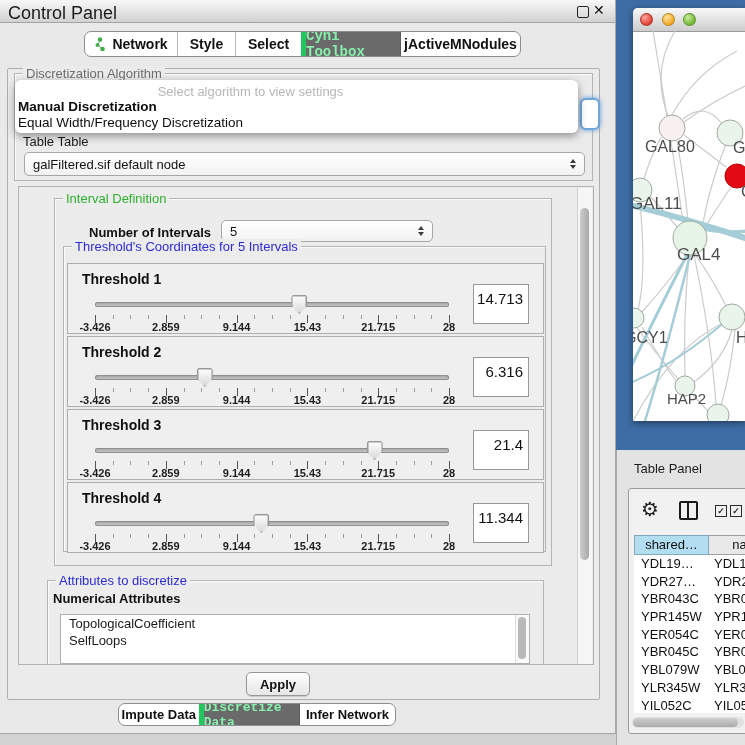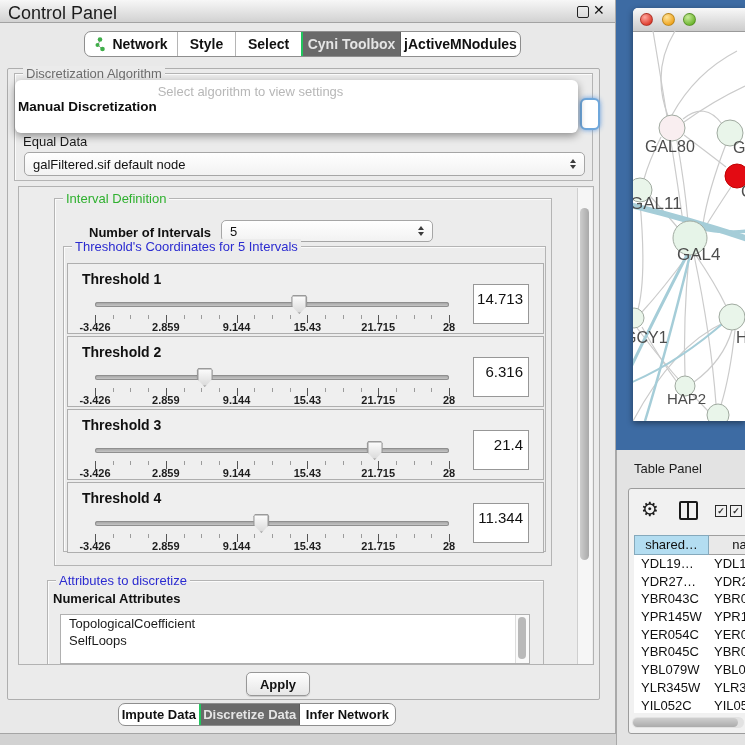--- a/index.html
+++ b/index.html
@@ -10,21 +10,21 @@
   .cp-titlebar{position:absolute;left:0;top:0;width:100%;height:22px;
                background:linear-gradient(#f7f7f7,#d2d2d2);border-bottom:1px solid #a3a3a3;}
   .cp-title{position:absolute;left:8px;top:3px;font-size:18px;color:#1c1c1c;}
   .float-ico{position:absolute;left:577px;top:6px;width:10px;height:10px;border:1.6px solid #222;border-radius:2px;background:transparent;}
   .close-ico{position:absolute;left:593px;top:2px;font-size:14px;font-weight:bold;color:#111;font-family:"DejaVu Sans",sans-serif;}
   
   .tabstrip{position:absolute;display:flex;background:#fff;border:1px solid #8e8e8e;border-radius:7px;overflow:hidden;box-sizing:border-box;}
   .tabs-top{left:84px;top:31px;width:437px;height:26px;}
   .tab{display:flex;align-items:center;justify-content:center;font-size:14px;font-weight:600;color:#111;box-sizing:border-box;}
   .tab.sep{border-left:1px solid #b5b5b5;}
-  .tab.dark{background:#6a6a6a;color:#e5e5e5;border-left:2px solid #22c55e;border-right:1px solid #5c5c5c;}
+  .tab.dark{background:#6a6a6a;color:#86efac;border-left:5px solid #22c55e;border-right:1px solid #5c5c5c;font-family:Liberation Mono, monospace;}
   .neticon{margin-right:6px;}
   
   .outer{position:absolute;left:7px;top:68px;width:593px;height:632px;background:#ebebeb;
          border:1px solid #aeaeae;border-radius:2px;box-sizing:border-box;}
   .group{position:absolute;border:1px solid #b4b4b4;box-shadow:inset 1px 1px 0 #fbfbfb;box-sizing:border-box;}
   .group-label{position:absolute;top:-8px;left:8px;padding:0 3px;font-size:13px;background:inherit;}
   .algo-group{left:6px;top:4px;width:579px;height:108px;background:#ebebeb;}
   .algo-group .group-label{color:#6e6e6e;}
   .focus-stub{position:absolute;left:565px;top:24px;width:16px;height:28px;background:#fff;
               border:2px solid #6fa7db;border-radius:6px;box-shadow:0 0 5px rgba(90,150,220,.95);}
@@ -159,21 +159,21 @@
       <div class="tab" style="width:119px;">
         <span>jActiveMNodules</span>
       </div>
     </div>
 
     <div class="outer">
 
       <div class="group algo-group">
         <span class="group-label">Discretization Algorithm</span>
         <span class="focus-stub"></span>
-        <span class="tabledata-label">Equal Data</span>
+        <span class="tabledata-label">Table Table</span>
         <div class="combo table-combo">
           <span class="ctext">galFiltered.sif default node</span>
           <span class="spinner">
               <i class="up"></i>
               <i class="dn"></i>
             </span>
         </div>
       </div>
 
       <div class="scrollpanel">
@@ -295,20 +295,21 @@
       <div class="tab tab-b" style="width:98px;">
         <span>Infer Network</span>
       </div>
     </div>
   </div>
   <div class="bottom-strip"></div>
 
   <div class="popup">
     <div class="popup-hint">Select algorithm to view settings</div>
     <div class="popup-it b">Manual Discretization</div>
+    <div class="popup-it">Equal Width/Frequency Discretization</div>
   </div>
 
   <div class="mdi">
     <div class="netwin">
       <div class="net-titlebar">
         <span class="light red"></span>
         <span class="light yellow"></span>
         <span class="light green"></span>
       </div>
       <svg id="net-svg" width="112" height="390" viewBox="0 0 112 390">

